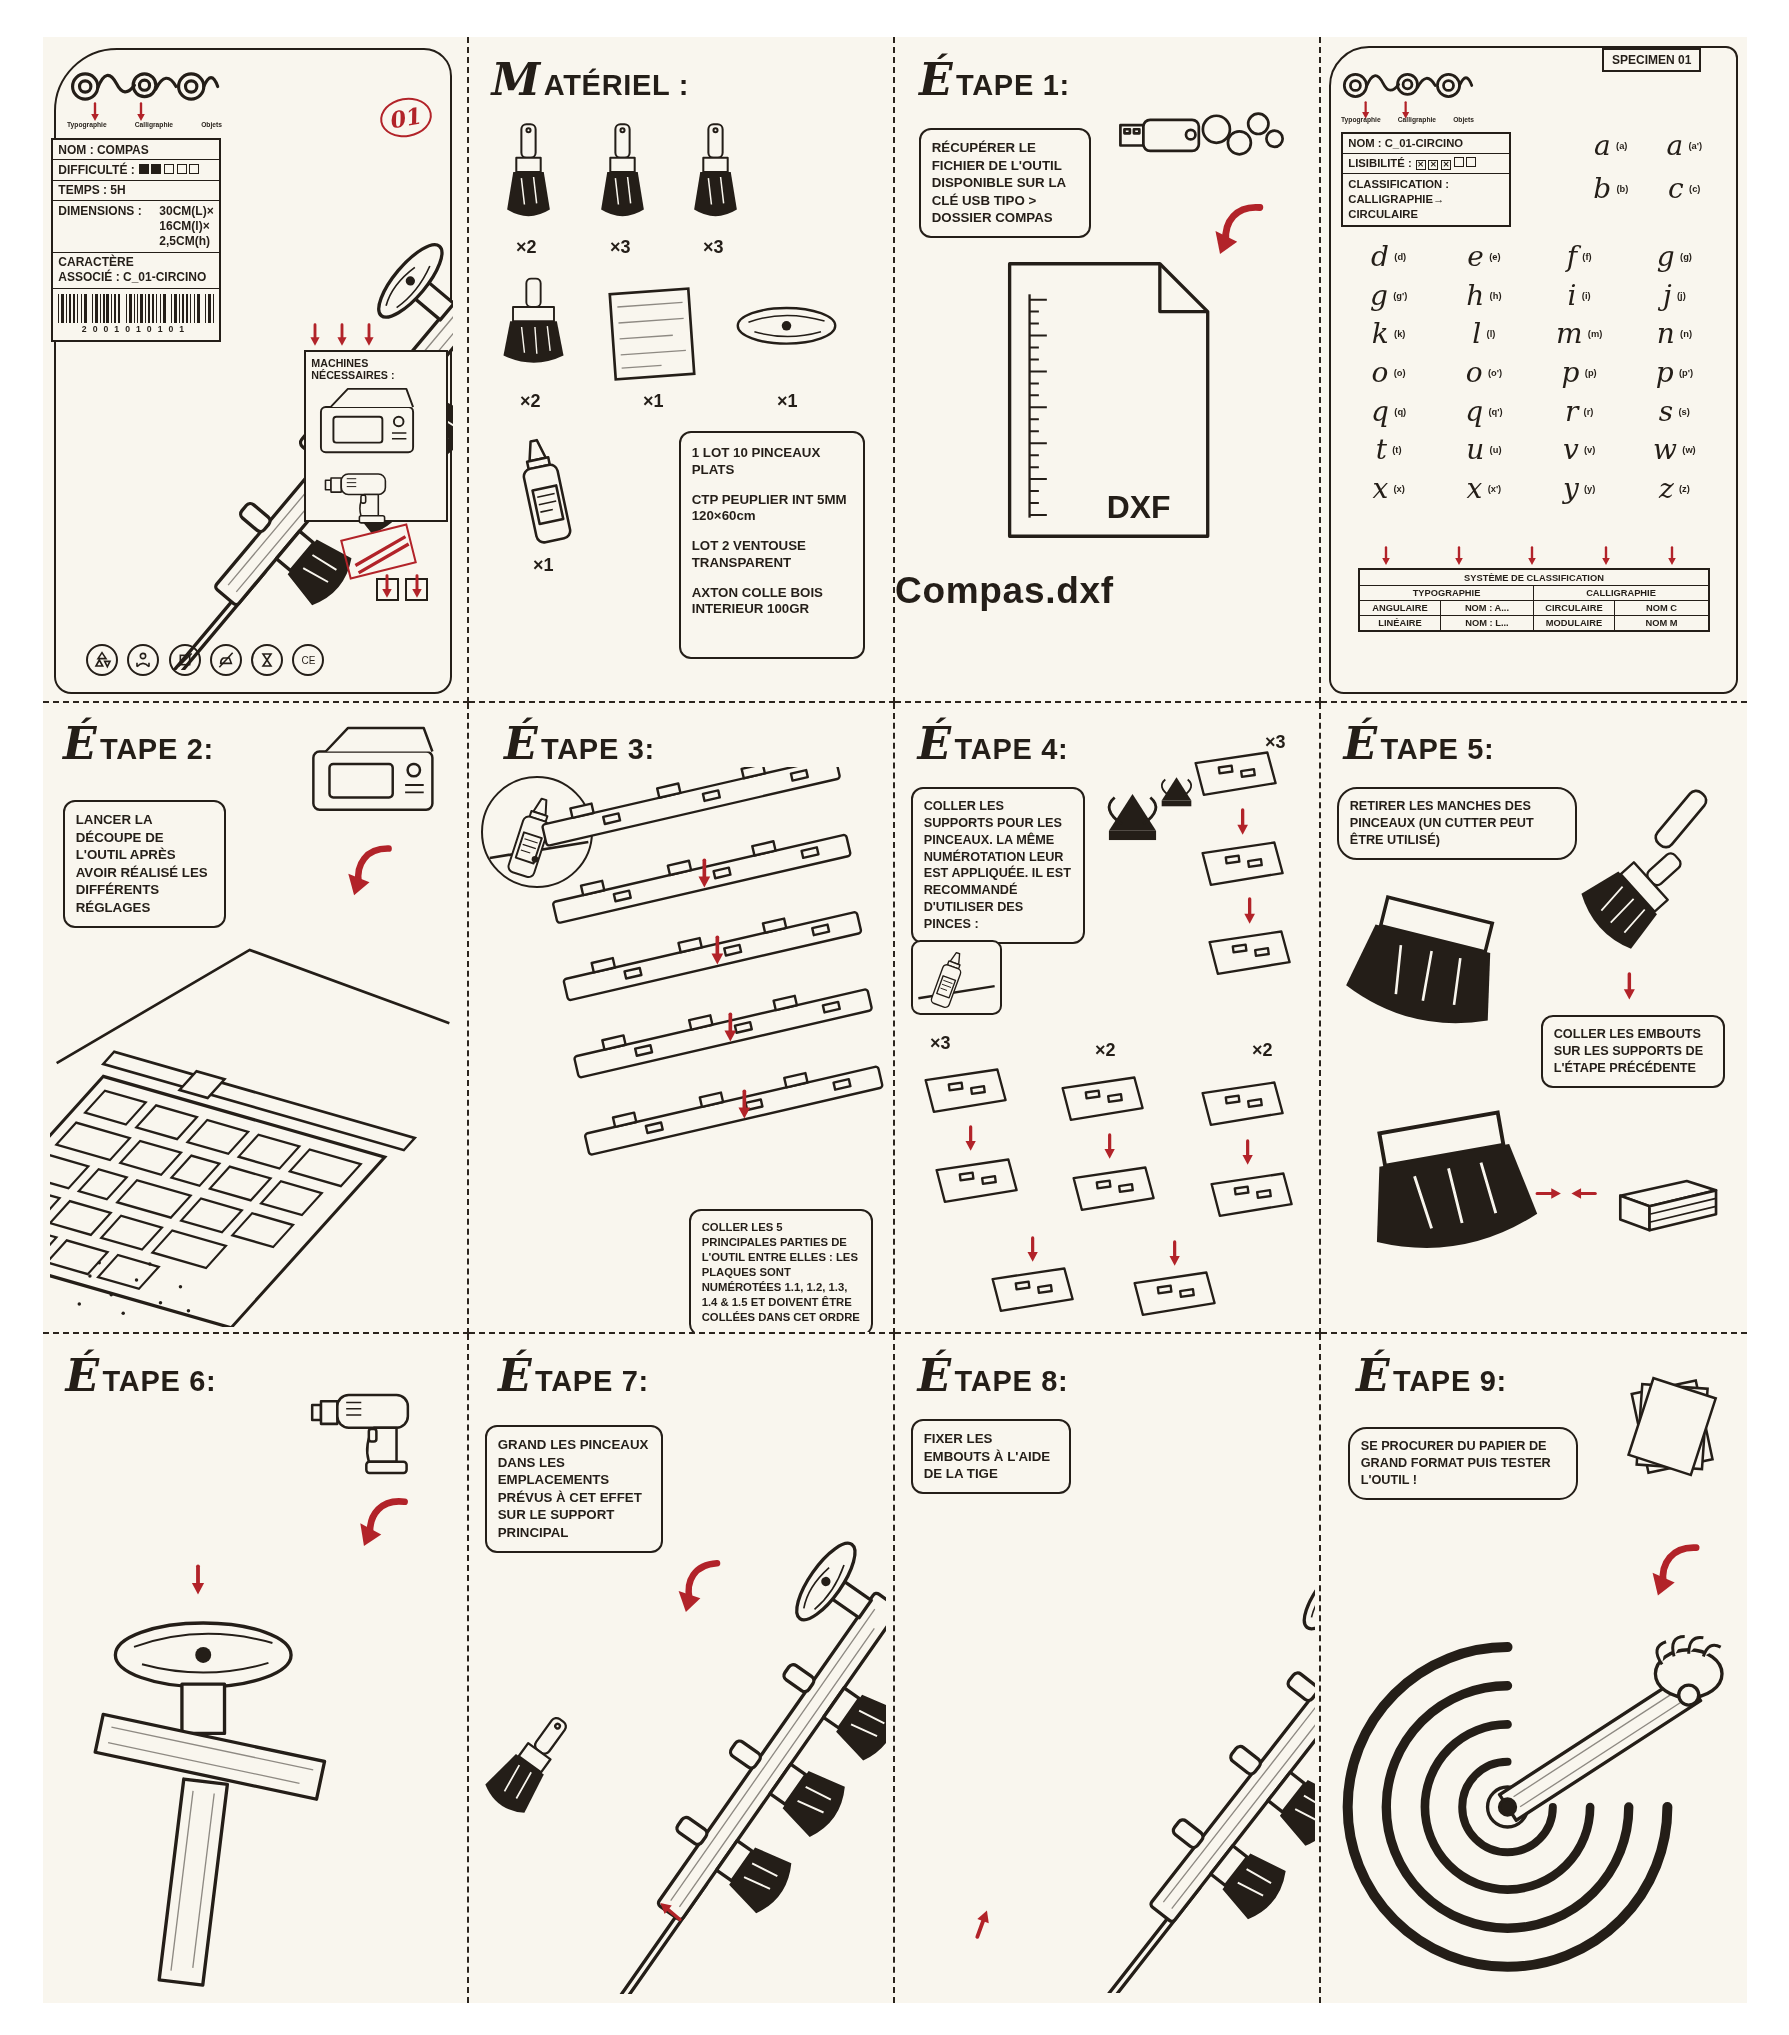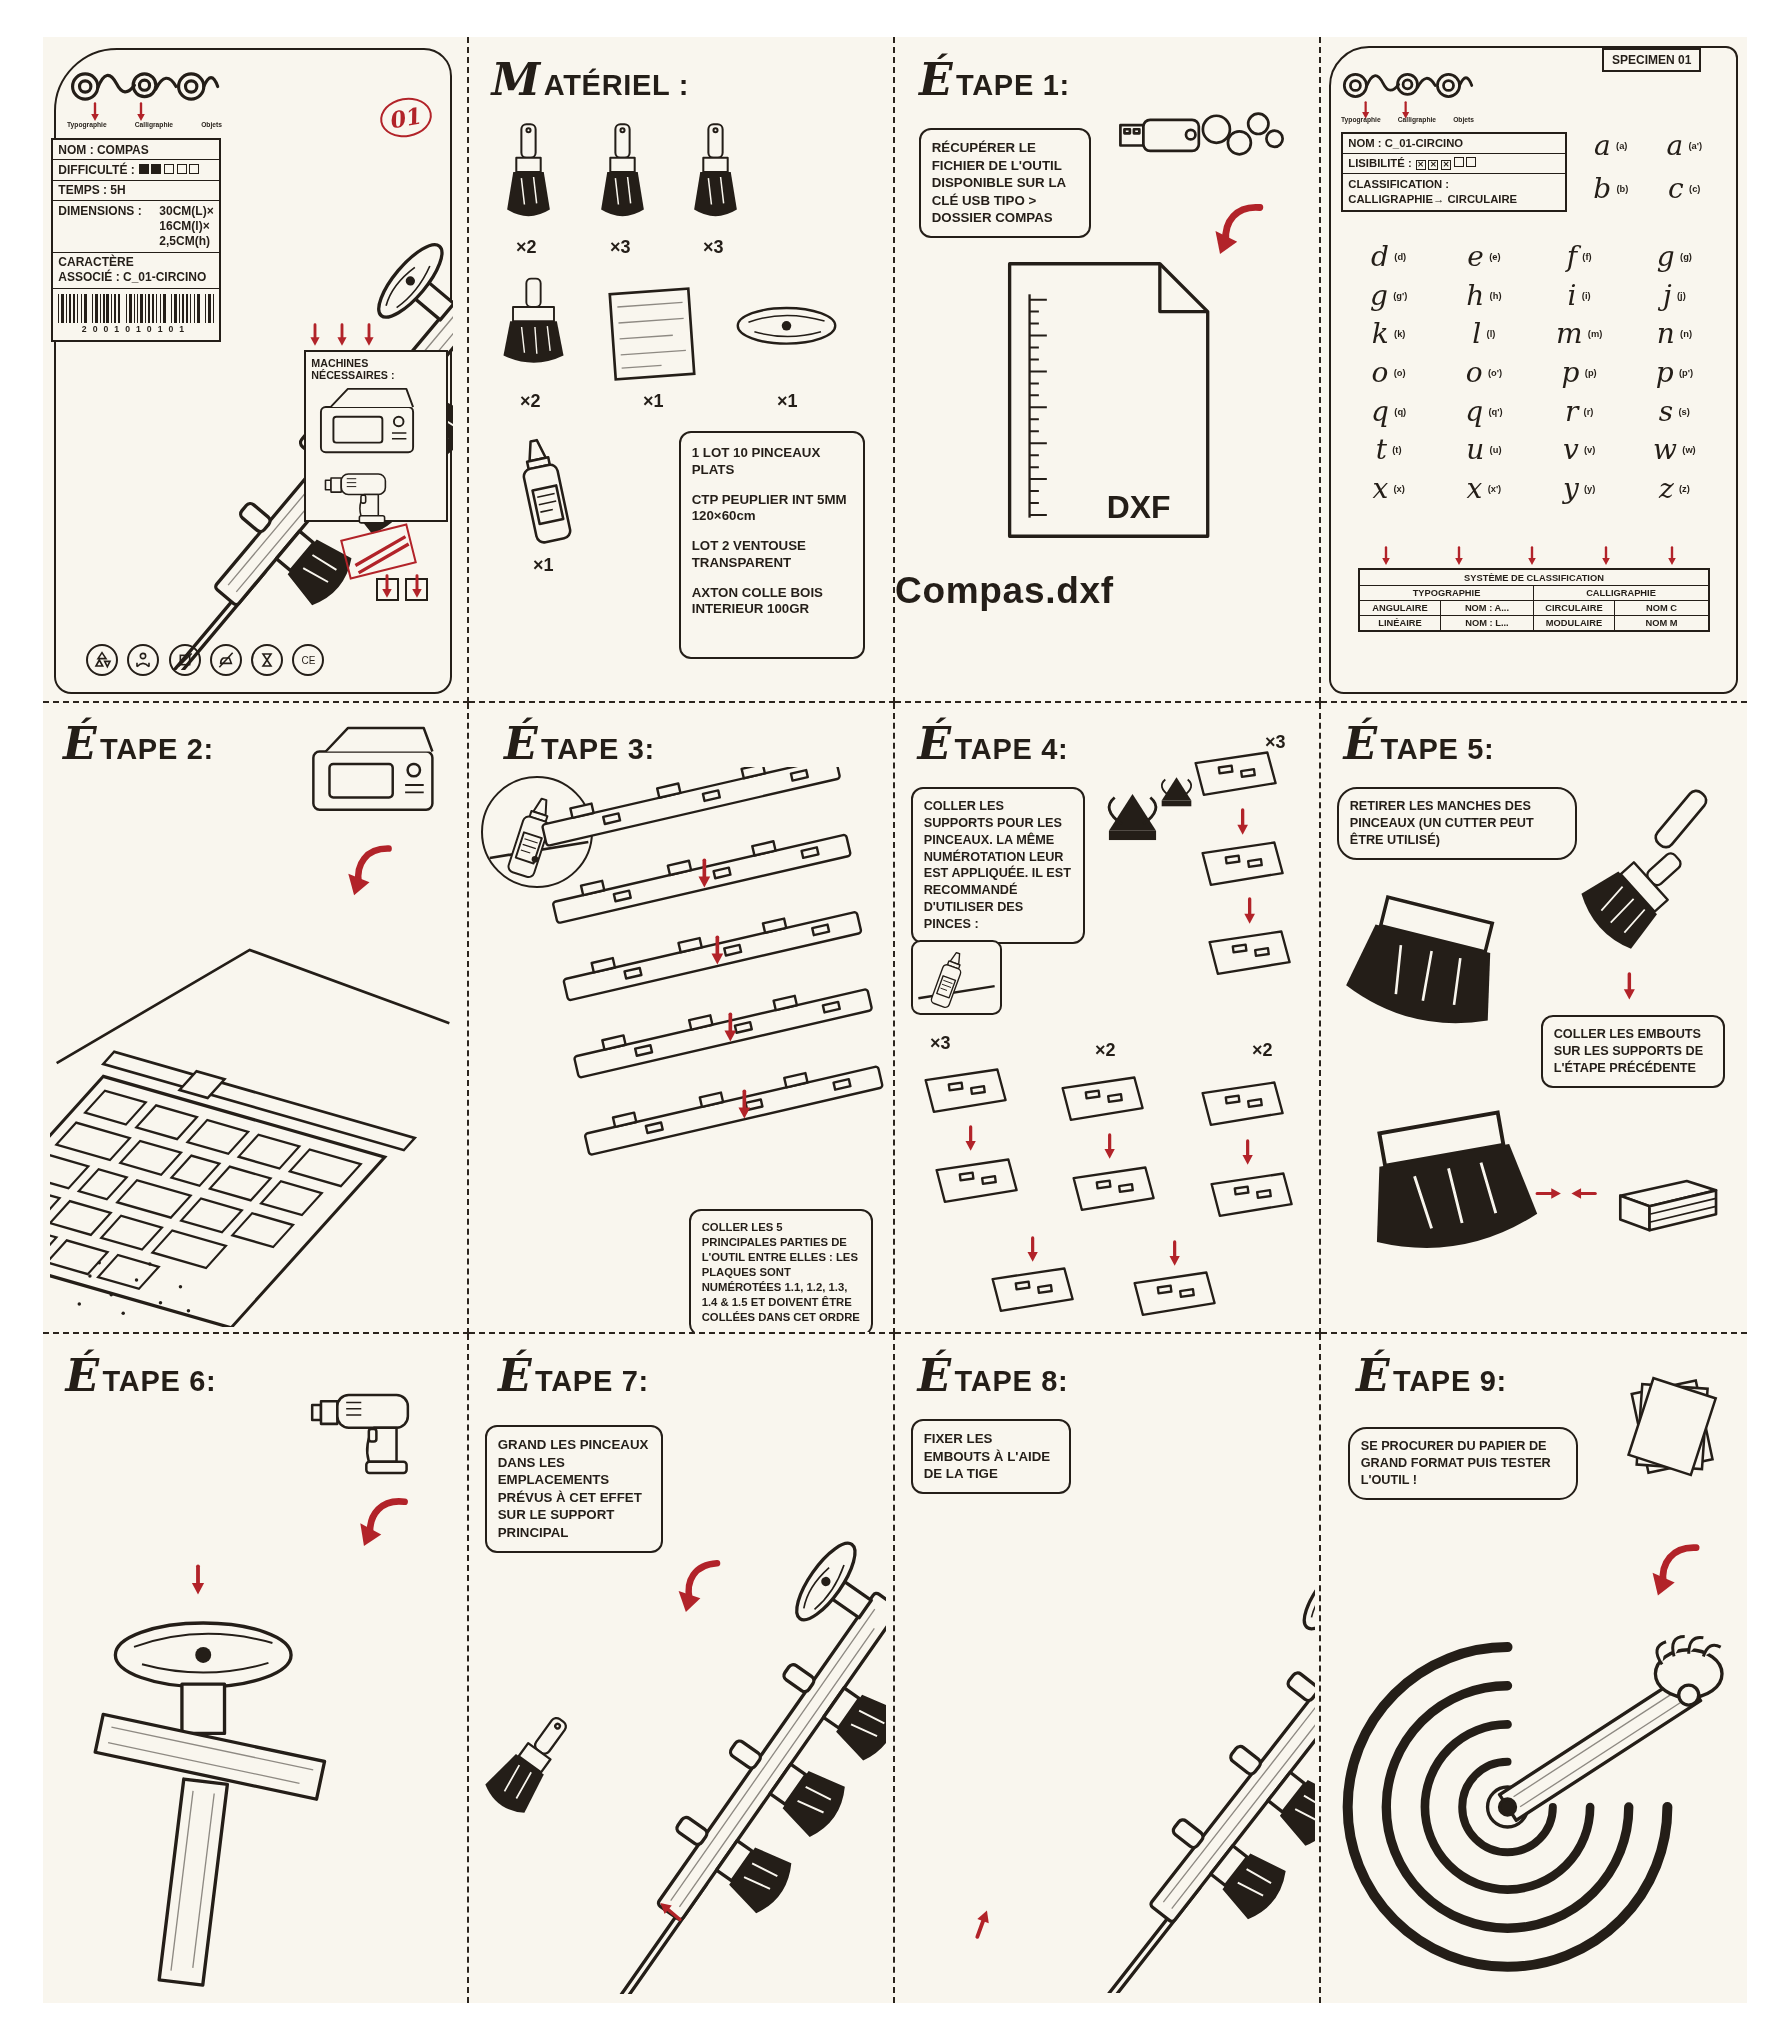--- a/index.html
+++ b/index.html
@@ -417,21 +417,21 @@
       </svg>
     <svg class="abs red" style="left:80px;top:64px" width="9.3" height="18.6" viewBox="0 0 40 84">
         <use href="#sym-arrow"></use>
       </svg>
     <div class="abs logo-words" style="left:20px;top:79px;width:133px">
       <span>Typographie</span>
       <span>Calligraphie</span>
       <span>Objets</span>
     </div>
 
-    <div class="abs namebox" style="left:20px;top:95px;width:226px">
+    <div class="abs namebox" style="left:20px;top:95px;width:170px">
       <div class="srow">
           <span>NOM : C_01-CIRCINO</span>
         </div>
       <div class="srow">
         <span>LISIBILITÉ :</span>
         <span>
           <span class="cb x"></span><span class="cb x"></span><span class="cb x"></span><span class="cb"></span><span class="cb"></span>
         </span>
       </div>
       <div class="srow" style="display:block;line-height:1.3">
@@ -612,20 +612,21 @@
   </div>
 
   <div class="panel cdash rdash">
     <div class="title abs" style="left:20px;top:22.6px">
       <span class="fancy">É</span>
         <span>TAPE 2:</span>
     </div>
     <svg class="abs" style="left:265px;top:20px" width="131" height="93" viewBox="0 0 210 150">
         <use href="#sym-laser"></use>
       </svg>
+    <div class="abs note" style="left:20px;top:97px;width:163px"><span>LANCER LA DÉCOUPE DE L'OUTIL APRÈS AVOIR RÉALISÉ LES DIFFÉRENTS RÉGLAGES</span></div>
     <svg class="abs red" style="left:298px;top:137px;transform:rotate(10deg)" width="53" height="60" viewBox="0 0 90 100">
         <use href="#sym-curve"></use>
       </svg>
 
     <svg class="abs" style="left:6.7px;top:200px" width="410" height="424" viewBox="0 0 616 636">
       <path d="M10 240 L300 70 L600 180" fill="none" stroke="#241e18" stroke-width="4"></path>
       <g transform="translate(80,260) rotate(16) skewX(-26)">
         <rect x="-14" y="-40" width="470" height="22" fill="#f9f6ee" stroke="#241e18" stroke-width="4"></rect>
         <rect x="110" y="-46" width="44" height="34" fill="#f9f6ee" stroke="#241e18" stroke-width="4"></rect>
         <rect x="0" y="0" width="440" height="310" fill="#f9f6ee" stroke="#241e18" stroke-width="5"></rect>

